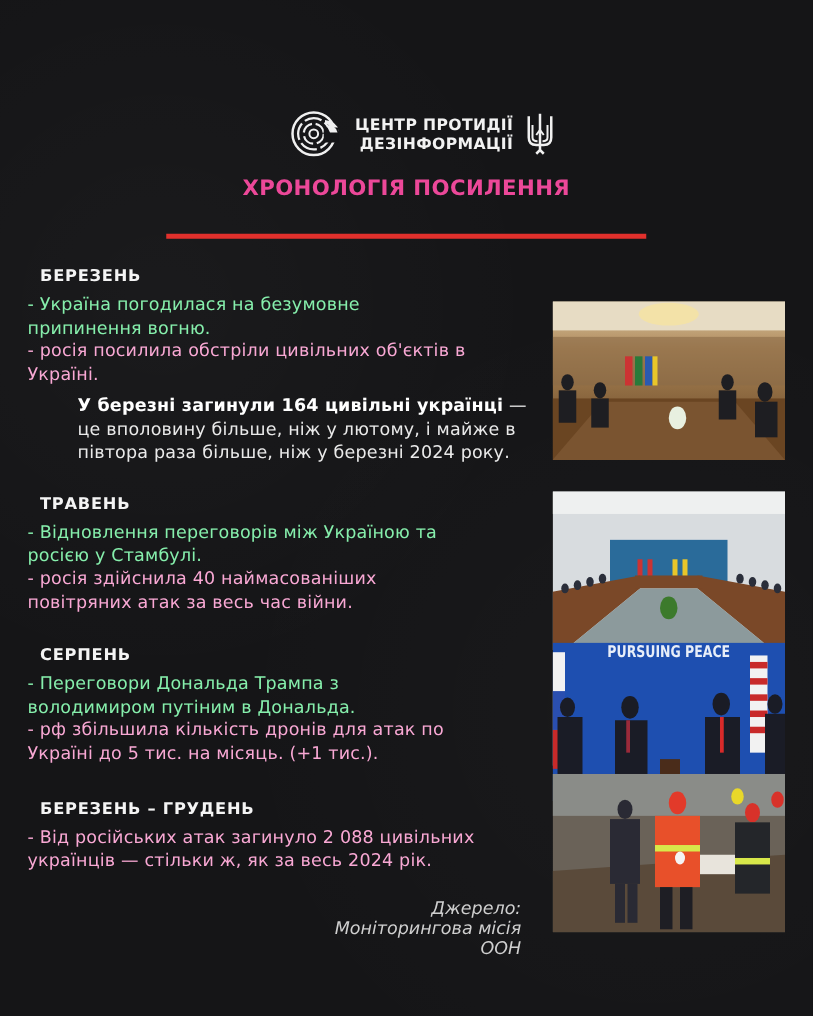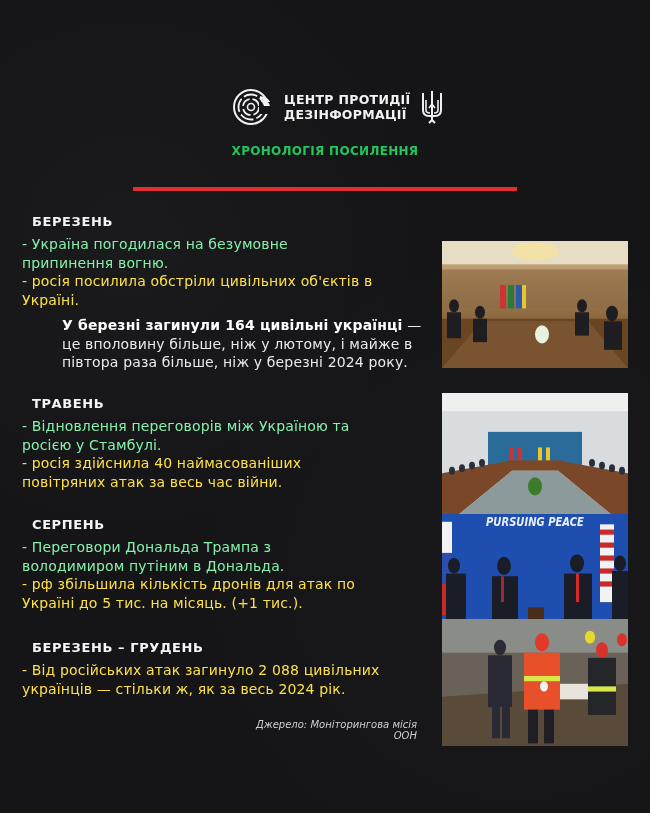--- a/index.html
+++ b/index.html
@@ -8,39 +8,39 @@
     background: #151517;
     background-image:
       radial-gradient(circle at 20% 30%, rgba(255,255,255,0.025) 0, rgba(0,0,0,0) 40%),
       radial-gradient(circle at 80% 70%, rgba(255,255,255,0.02) 0, rgba(0,0,0,0) 45%);
     font-family: "DejaVu Sans", sans-serif;
     position: relative;
     color: #e8e8e8;
   }
   .logo-row { position: absolute; left: 232px; top: 86px; height: 42px; display: flex; align-items: center; }
   .logo-mark { width: 40px; height: 40px; }
-  .logo-text { margin-left: 12px; color: #f2f2f2; font-family: "DejaVu Sans", sans-serif; font-weight: bold; font-size: 12.5px; line-height: 15px; letter-spacing: 0.3px; }
+  .logo-text { margin-left: 12px; color: #f2f2f2; font-family: "DejaVu Sans", sans-serif; font-weight: bold; font-size: 12.5px; line-height: 15px; letter-spacing: 0.3px; text-align: right; }
   .trident { margin-left: 10px; width: 22px; height: 34px; }
 
-  .title { position: absolute; left: 120px; top: 141px; width: 410px; text-align: center; color: #22c55e; font-family: "DejaVu Sans", sans-serif; font-weight: bold; font-size: 12px; line-height: 21px; letter-spacing: 0.3px; }
+  .title { position: absolute; left: 120px; top: 141px; width: 410px; text-align: center; color: #ec4899; font-family: "DejaVu Sans", sans-serif; font-weight: bold; font-size: 17px; line-height: 21px; letter-spacing: 0.3px; }
   .title-underline { position: absolute; left: 133px; top: 187px; width: 384px; height: 4px; background: #e1302c; }
 
   .section { position: absolute; left: 22px; width: 415px; }
   .section-heading { color: #f4f4f4; font-family: "DejaVu Sans", sans-serif; font-weight: bold; font-size: 13px; letter-spacing: 0.6px; margin: 0 0 6px 10px; }
   .line { font-family: "DejaVu Sans", sans-serif; font-size: 14px; line-height: 18.5px; letter-spacing: 0.15px; }
   .blue { color: #86efac; }
-  .red { color: #fde047; }
+  .red { color: #f9a8d4; }
   .white { color: #eaeaea; }
   .bold { font-weight: bold; color: #ffffff; }
   .note { margin-top: 7px; margin-left: 40px; }
 
-  .photo { position: absolute; left: 442px; width: 186px; height: 127px; overflow: hidden; font-style: italic; }
+  .photo { position: absolute; left: 442px; width: 186px; height: 127px; overflow: hidden; }
   .photo svg { display: block; width: 100%; height: 100%; }
 
-  .source { position: absolute; left: 232px; top: 719px; width: 185px; text-align: right; font-family: "DejaVu Sans", sans-serif; font-style: italic; font-size: 10px; color: #cfcfcf; }
+  .source { position: absolute; left: 232px; top: 719px; width: 185px; text-align: right; font-family: "DejaVu Sans", sans-serif; font-style: italic; font-size: 14px; color: #cfcfcf; }
 </style>
 </head>
 <body>
 
 <div class="logo-row">
   <svg class="logo-mark" viewBox="0 0 40 40">
     <circle cx="19" cy="20" r="17" fill="none" stroke="#f0f0f0" stroke-width="2"></circle>
     <circle cx="19" cy="20" r="12.5" fill="none" stroke="#f0f0f0" stroke-width="1.8" stroke-dasharray="14 3"></circle>
     <circle cx="19" cy="20" r="8" fill="none" stroke="#f0f0f0" stroke-width="1.8" stroke-dasharray="10 3"></circle>
     <circle cx="19" cy="20" r="3.5" fill="none" stroke="#f0f0f0" stroke-width="1.6"></circle>

